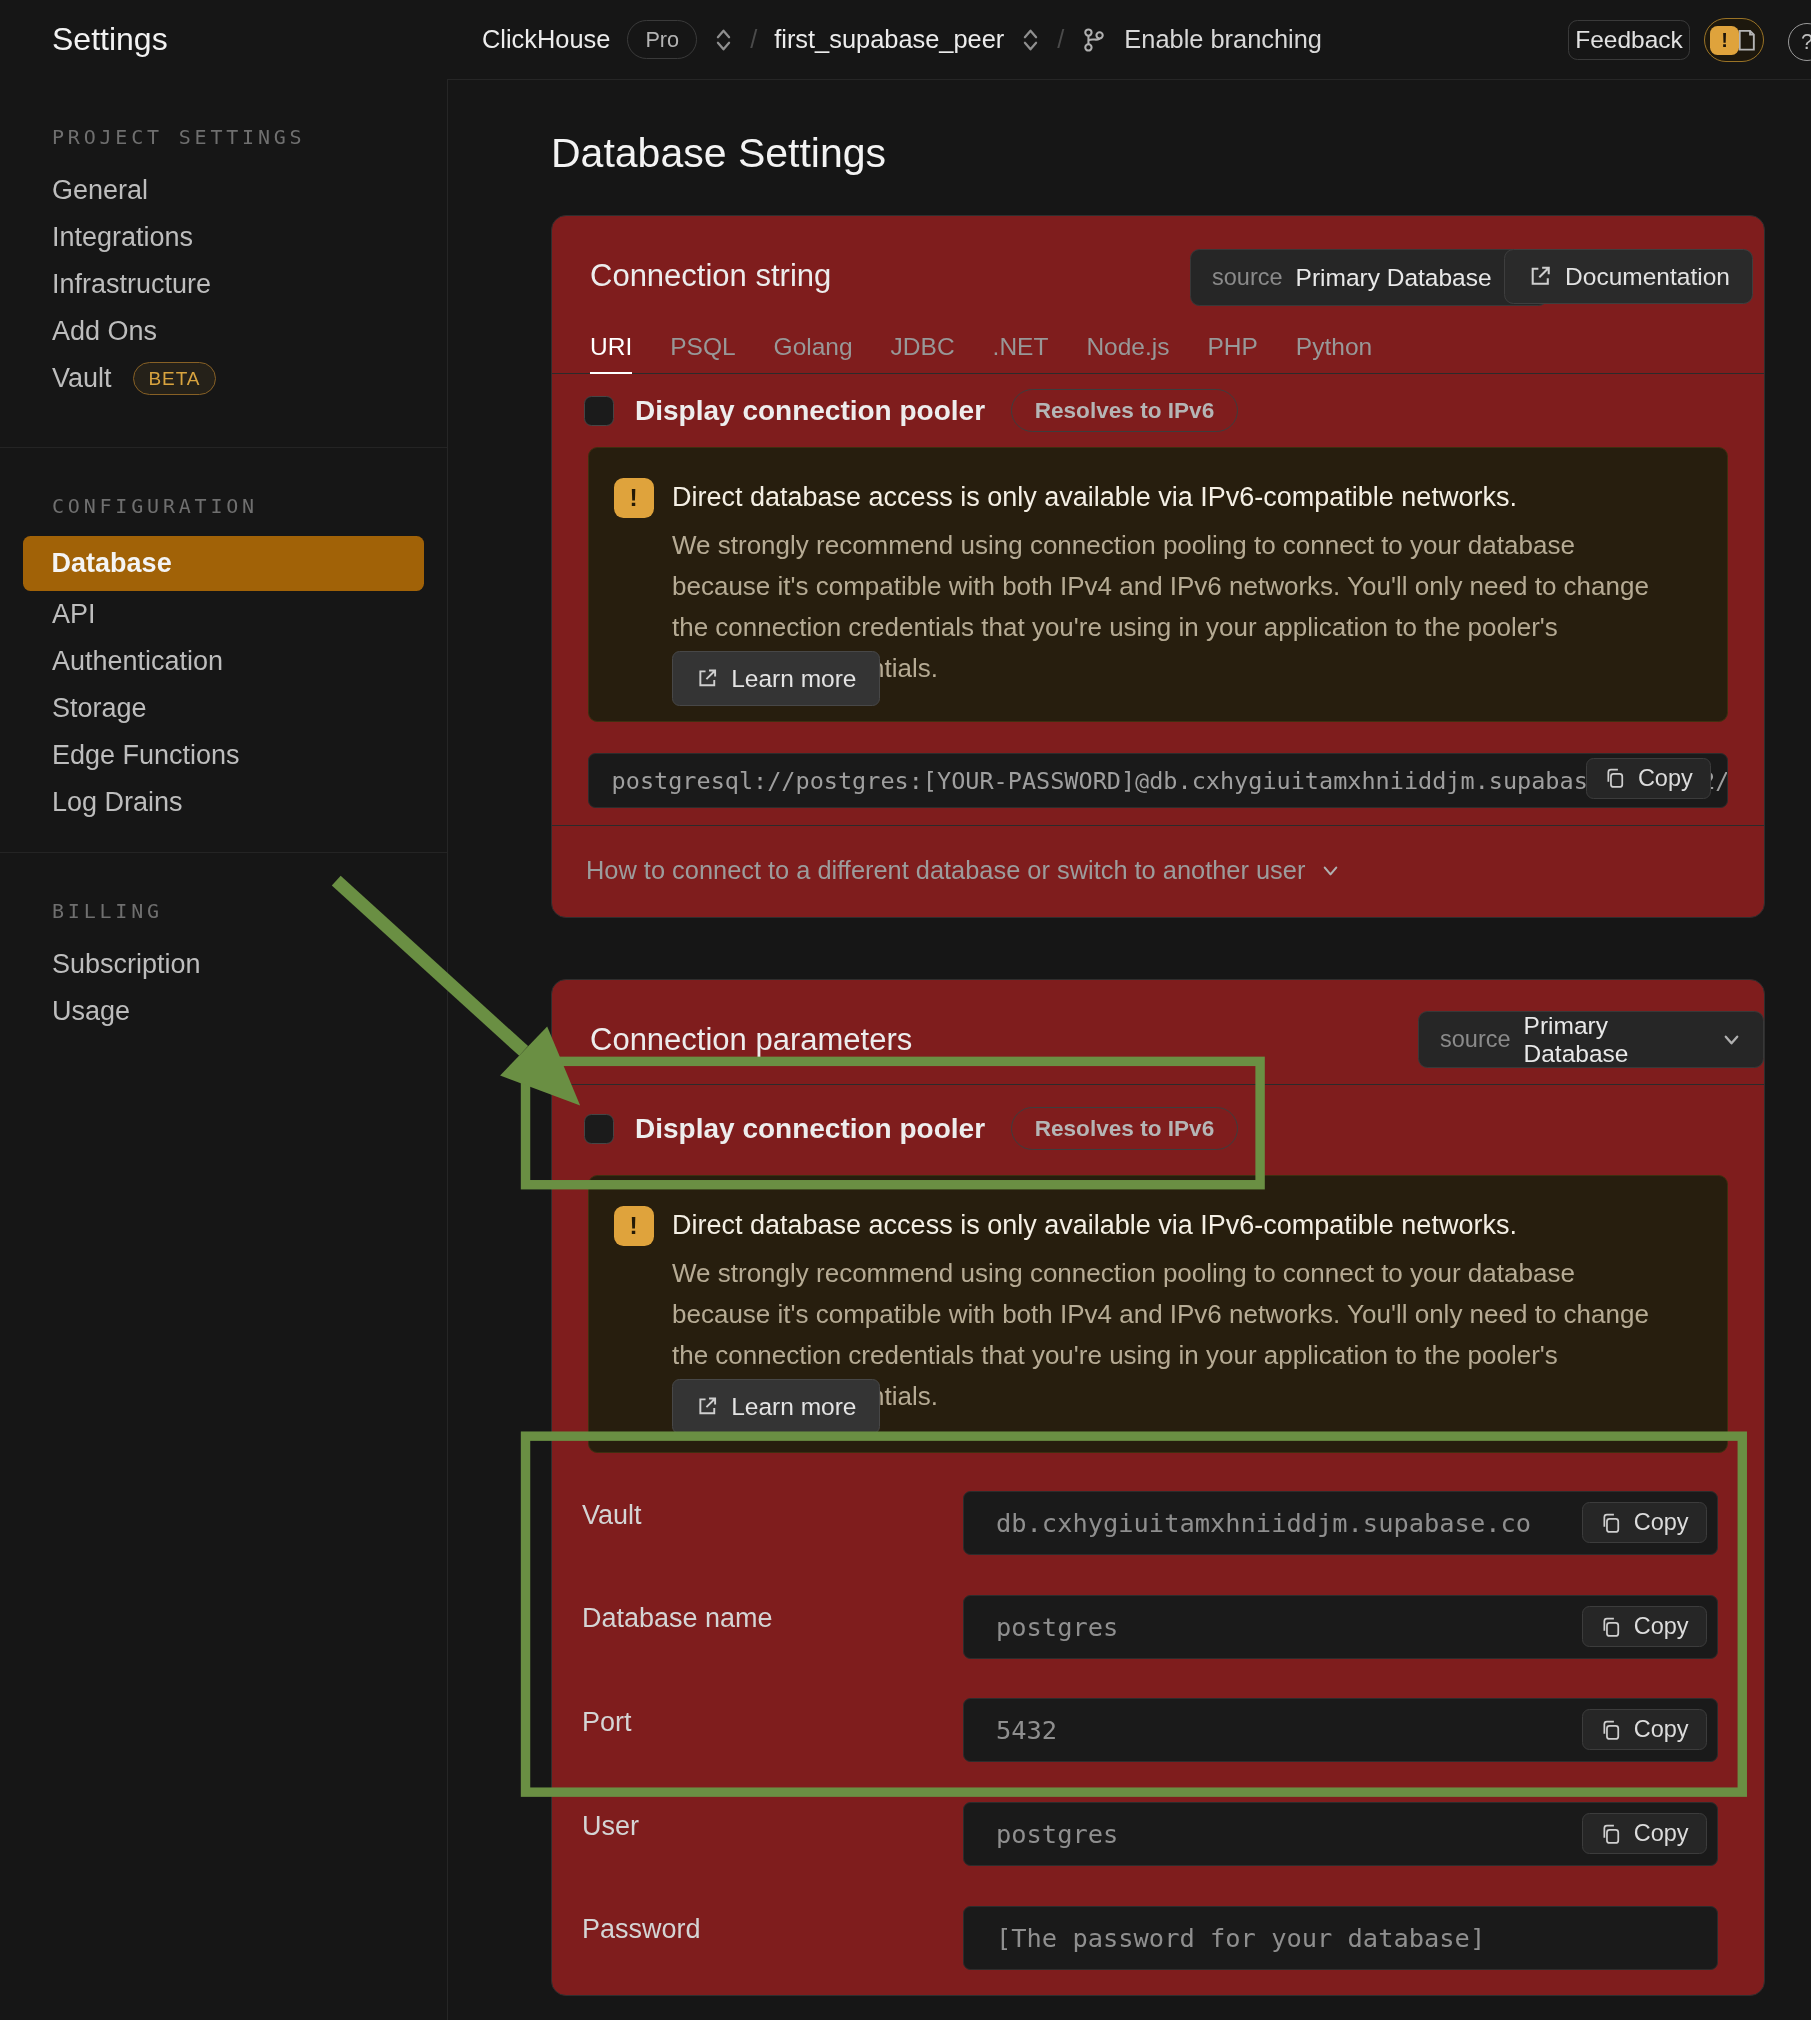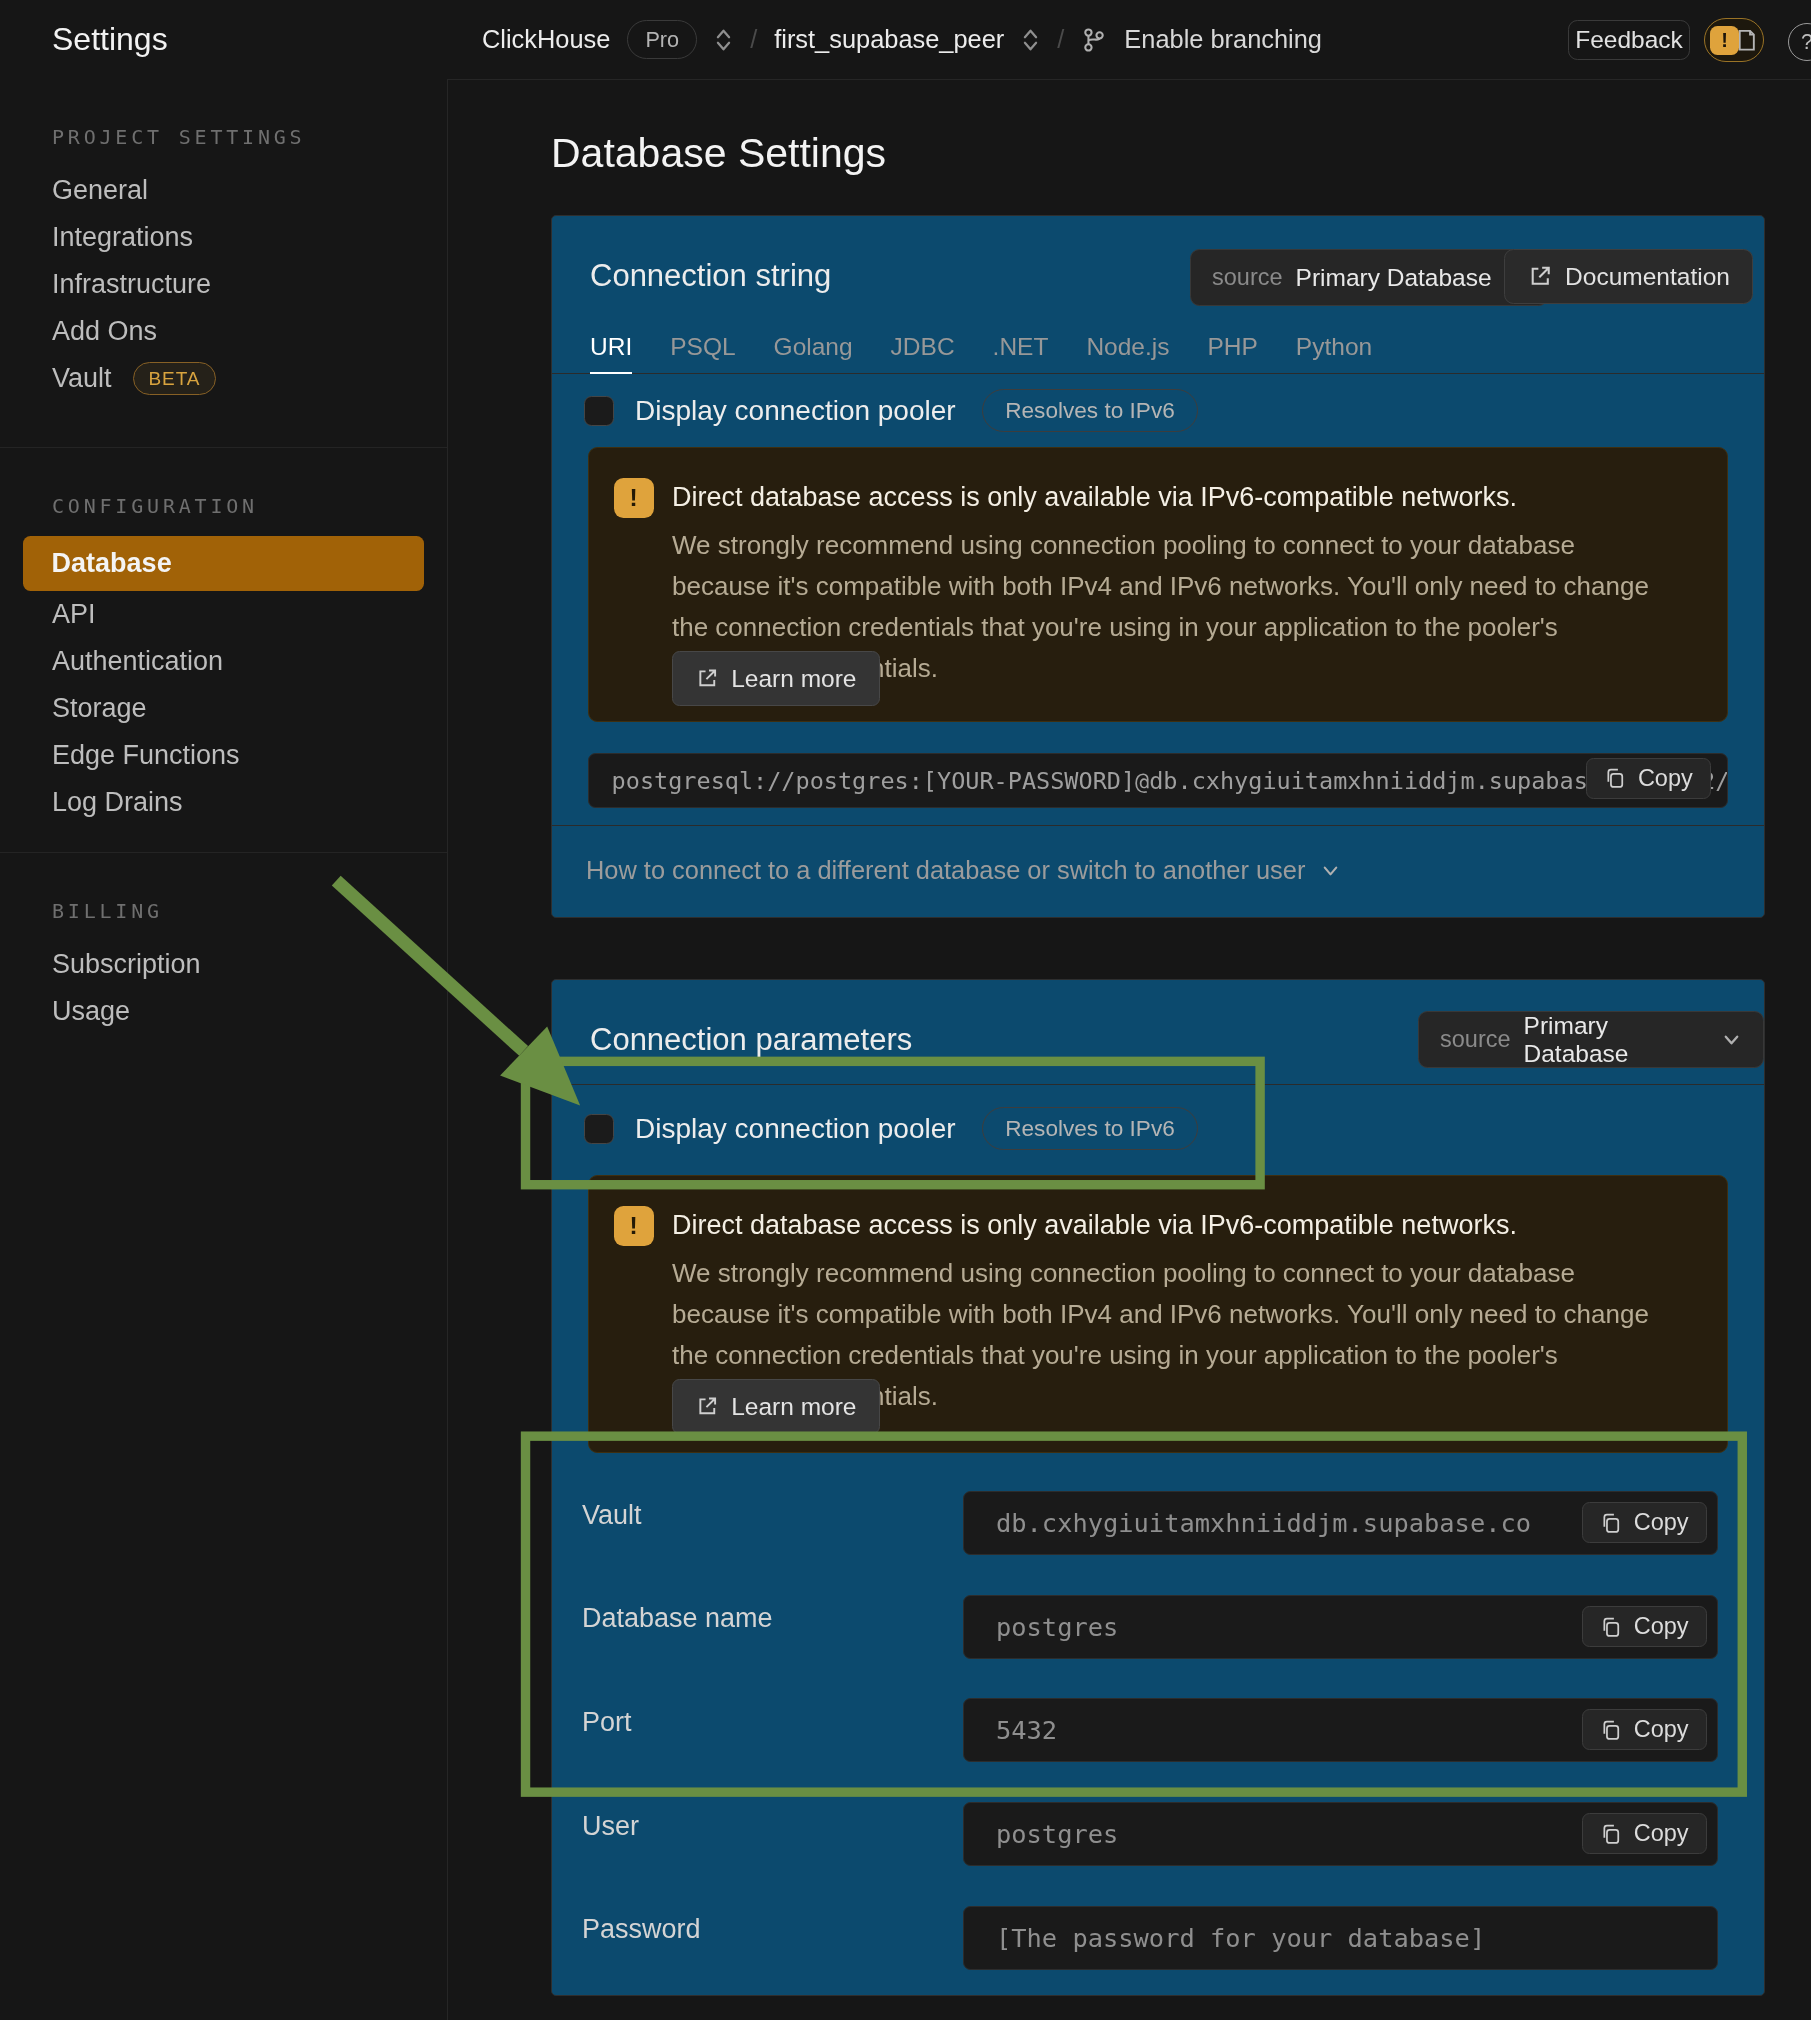--- a/index.html
+++ b/index.html
@@ -1,19 +1,19 @@
 <!DOCTYPE html>
 <html style="font-size:15px"><head>
 <meta charset="utf-8">
 <style>
   html,body{margin:0;padding:0;background:#101010;}
   #page{position:relative;width:1812px;height:2021px;background:#161616;overflow:hidden;
         font-family:"Liberation Sans",sans-serif;color:#e6e6e6;}
   .abs{position:absolute;}
-  .flex{display:flex;align-items:center;}
+  .flex{display:flex;align-items:center;font-weight:bold;}
 
   
   #header{left:0;top:0;width:1812px;height:79px;border-bottom:0.9px solid #262626;background:#161616;}
   #app-title{left:52px;top:0;height:79px;display:flex;align-items:center;font-size:32px;color:#f2f2f2;}
   #breadcrumb{left:482px;top:0;height:79px;display:flex;align-items:center;gap:17px;}
   .crumb{font-size:25.4px;color:#ececec;}
   .crumb-dim{font-size:25.4px;color:#d8d8d8;}
   .sep{font-size:25.4px;color:#4a4a4a;}
   .pill{border:0.9px solid #3a3a3a;border-radius:941px;padding:5.6px 17px;font-size:21.7px;color:#b4b4b4;}
   .updown{width:19px;height:28px;color:#8f8f8f;}
@@ -34,21 +34,21 @@
   .side-item{height:47px;display:flex;align-items:center;padding-left:52px;font-size:27px;color:#bdbdbd;cursor:pointer;}
   .side-items{margin-top:17px;}
   .side-divider{height:0.9px;background:#242424;margin-top:45px;}
   .active-pill{margin:17px 22.6px 0 22.6px;height:55px;background:#a16207;border-radius:7.5px;
                display:flex;align-items:center;padding-left:29px;font-size:27px;font-weight:600;color:#f4f4f4;cursor:pointer;}
   .beta-badge{margin-left:21px;border:0.9px solid #876025;color:#d9a43f;background:rgba(217,164,63,0.08);
               border-radius:941px;font-size:19px;letter-spacing:0.9px;padding:4.7px 15px;}
 
   
   #page-title{left:551px;top:130px;font-size:41px;color:#f3f3f3;}
-  .card{background:#0c4a6e;border:0.9px solid #2e2e2e;border-radius:5px;}
+  .card{background:#7f1d1d;border:0.9px solid #2e2e2e;border-radius:15px;}
   #card1{left:551px;top:215px;width:1212px;height:701px;}
   #card2{left:551px;top:979px;width:1212px;height:1015px;}
   .card-title{font-size:31px;color:#ececec;}
   .select-btn{height:55px;border-radius:9.4px;border:0.9px solid #383838;background:#262626;
               display:inline-flex;align-items:center;gap:13px;padding:0 21px;cursor:pointer;}
   .select-prefix{font-size:23.5px;color:#8a8a8a;}
   .select-value{font-size:24.5px;color:#e8e8e8;}
   .chev{width:21px;height:21px;color:#b0b0b0;}
   .doc-btn{height:55px;border-radius:9.4px;border:0.9px solid #3e3e3e;background:#2a2a2a;
            display:inline-flex;align-items:center;gap:13px;padding:0 22.6px;font-size:24.5px;color:#e2e2e2;cursor:pointer;}

